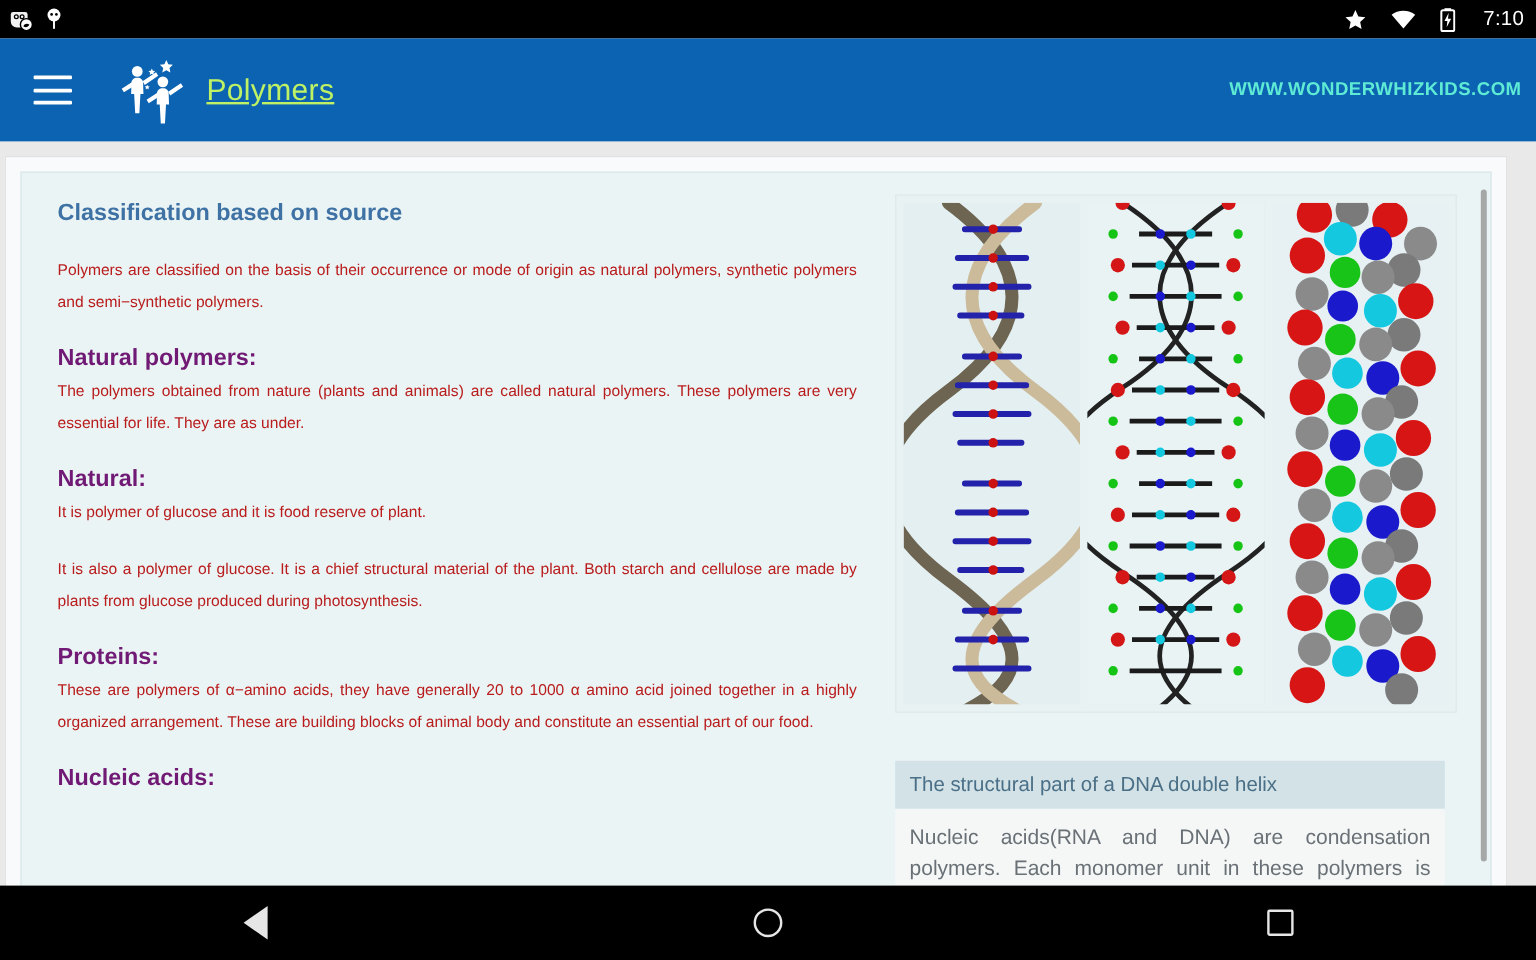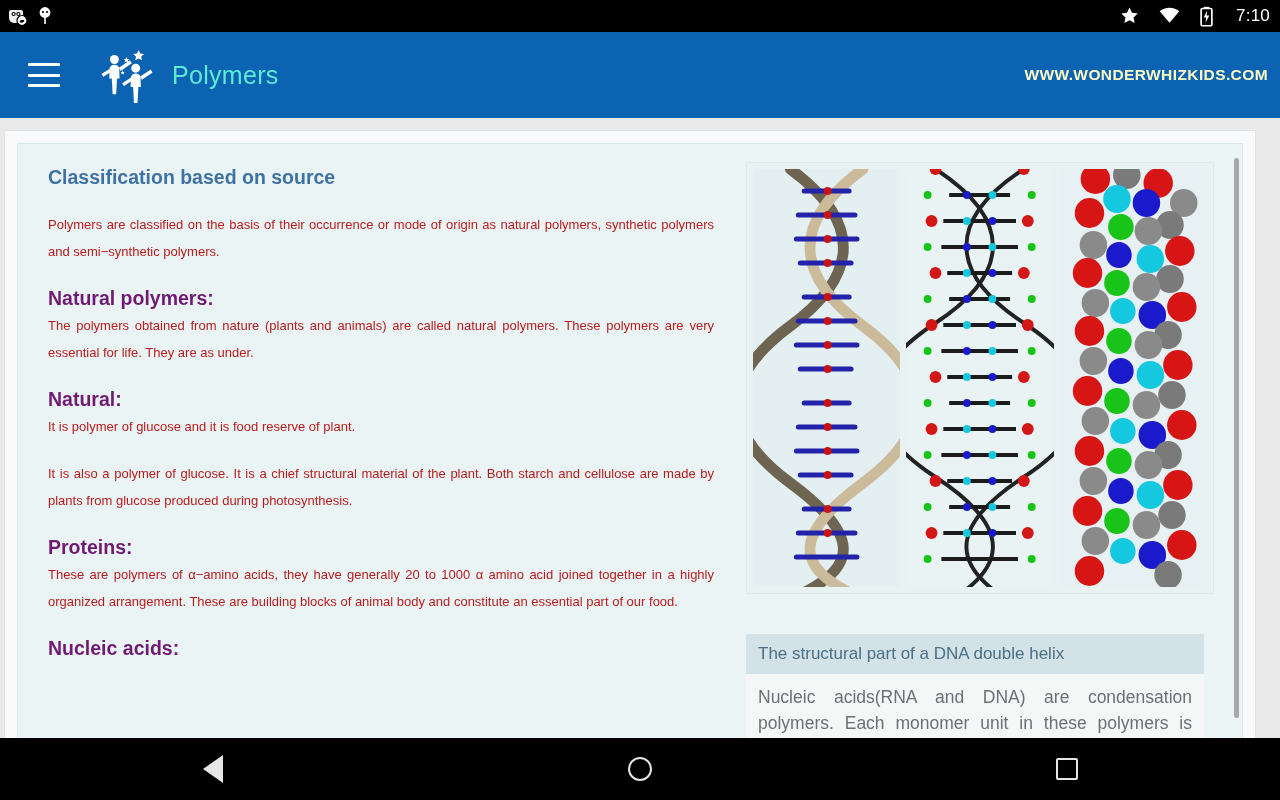--- a/index.html
+++ b/index.html
@@ -11,35 +11,35 @@
   }
   #screen { position: relative; width: 1280px; height: 800px; background: #e8e8e8; }
 
   
   .statusbar {
     position: absolute; top: 0; left: 0; width: 1280px; height: 32px;
     background: #000; display: flex; align-items: center;
     padding: 0 10px 0 8px;
   }
   .sb-left { display: flex; align-items: center; gap: 10px; }
-  .sb-right { margin-left: auto; display: flex; align-items: flex-start; gap: 20px; }
+  .sb-right { margin-left: auto; display: flex; align-items: center; gap: 20px; }
   .sb-time { color: #fff; font-size: 17px; letter-spacing: .2px; margin-left: 3px; }
   .sb-ico { display: block; }
 
   
   .appbar {
     position: absolute; top: 32px; left: 0; width: 1280px; height: 86px;
     background: #0b63b2; display: flex; align-items: center; padding: 0 12px 0 28px;
   }
   .hamburger { width: 32px; height: 24px; display: flex; flex-direction: column;
     justify-content: space-between; cursor: pointer; }
   .hamburger i { display: block; height: 3px; background: #fff; border-radius: 1px; }
   .brand-logo { margin-left: 36px; width: 62px; height: 62px; }
-  .app-title { color: #5eead4; font-size: 25px; margin-left: 14px; letter-spacing: .3px; }
-  .site-url { margin-left: auto; color: #fef9c3; font-weight: bold; font-size: 15.5px;
+  .app-title { color: #bef264; font-size: 25px; margin-left: 14px; letter-spacing: .3px; text-decoration: underline; }
+  .site-url { margin-left: auto; color: #5eead4; font-weight: bold; font-size: 15.5px;
     letter-spacing: .4px; }
 
   
   .page { position: absolute; top: 118px; left: 0; width: 1280px; height: 620px;
     background: #e9e9e9; padding: 12px 14px 0 4px; }
   .card { position: relative; width: 1252px; height: 619px; background: #f8fafc;
     border: 1px solid #e2e2e2; padding: 12px; overflow: hidden; }
   .inner {
     position: relative; width: 1226px; height: 600px; background: #ebf4f5;
     border: 1px solid #d7e6e8; display: flex; overflow: hidden;

